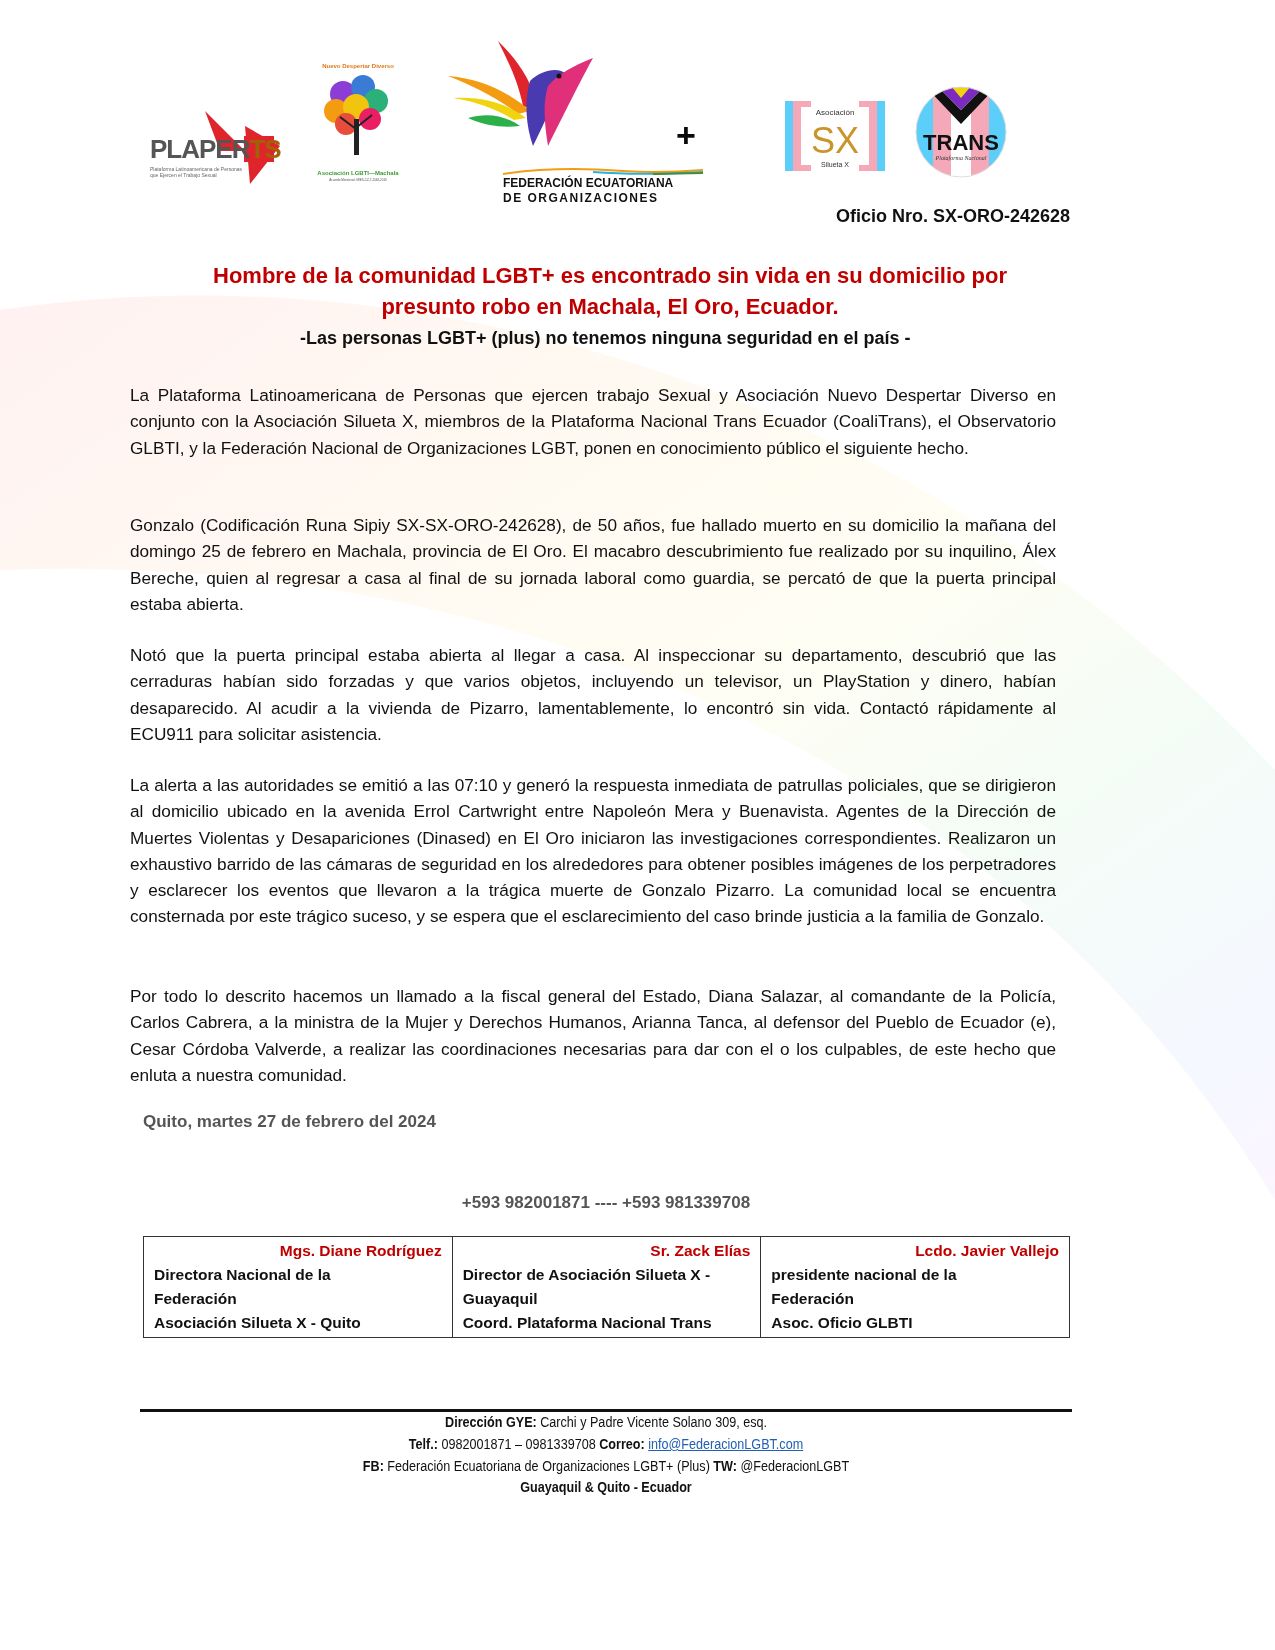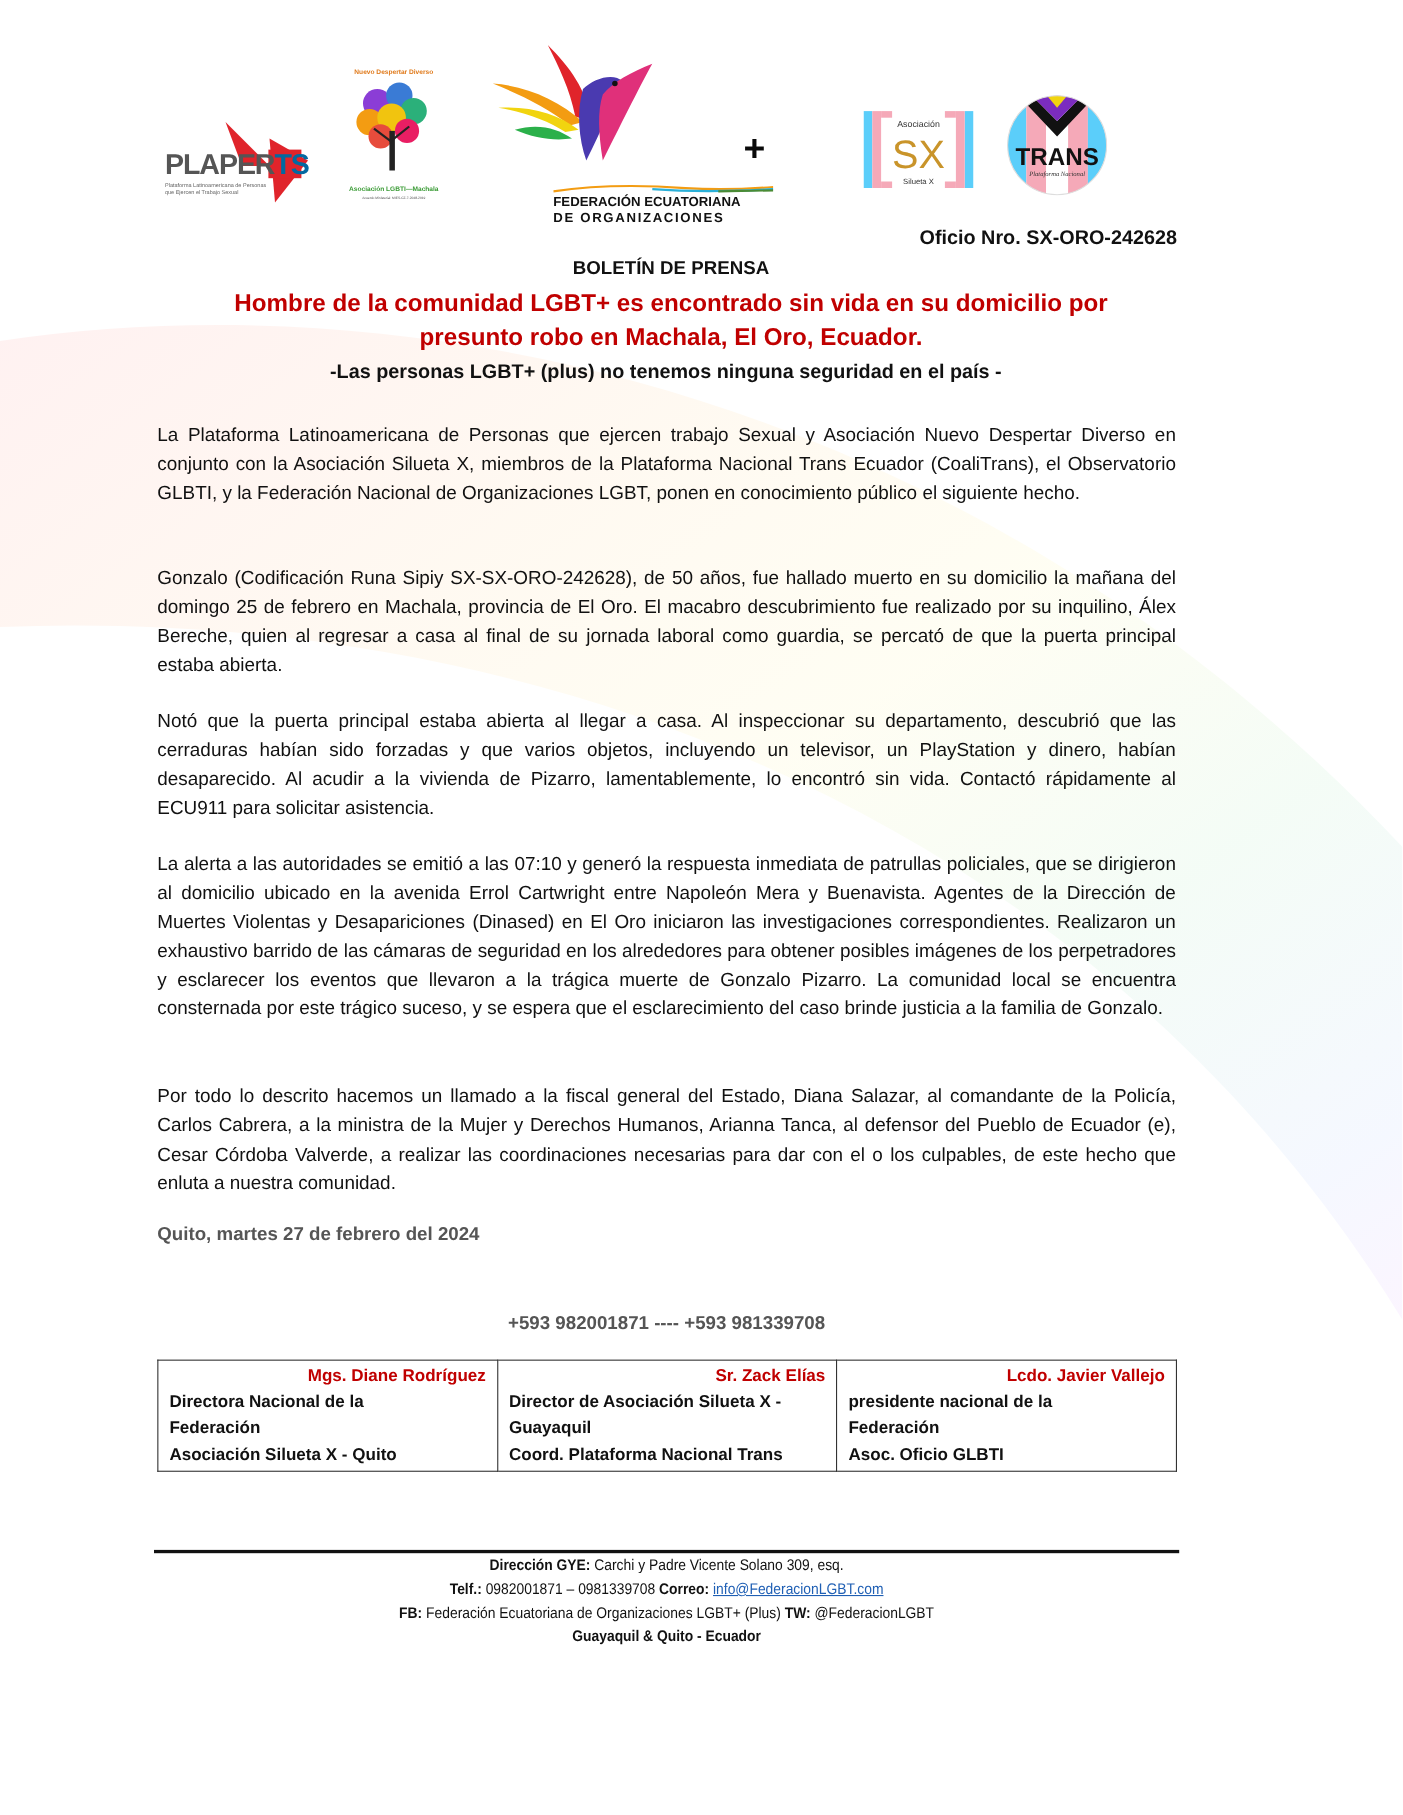--- a/index.html
+++ b/index.html
@@ -26,21 +26,21 @@
   .lgbt .f2 { position:absolute; left: 55px; top: 155px; font: bold 12px "Liberation Sans", sans-serif; color:#111; letter-spacing:1.5px; white-space:nowrap; }
   .sx { left: 785px; top: 83px; width: 80px; height: 70px; }
   .trans { left: 915px; top: 68px; width: 92px; height: 92px; }
 
   
   .oficio { position:absolute; top: 206px; right: 205px; font: bold 18px "Liberation Sans", sans-serif; color:#111; }
   .boletin { position:absolute; top: 234px; left: 0; width: 1220px; text-align:center; font: bold 17px "Liberation Sans", sans-serif; color:#111; }
   .headline { position:absolute; top: 260px; left: 140px; width: 940px; text-align:center; font: bold 22px "Liberation Sans", sans-serif; color:#c00000; line-height: 31px; }
   .subhead { position:absolute; top: 328px; left: 300px; font: bold 18px "Liberation Sans", sans-serif; color:#111; white-space:nowrap; }
 
-  .body { position:absolute; left: 143px; width: 926px; font: 17.2px "Liberation Sans", sans-serif; line-height: 26.3px; color:#111; text-align: justify; }
+  .body { position:absolute; left: 130px; width: 926px; font: 17.2px "Liberation Sans", sans-serif; line-height: 26.3px; color:#111; text-align: justify; }
   .p1 { top: 382px; }
   .p2 { top: 512px; }
   .p3 { top: 642px; }
   .p4 { top: 772px; }
   .p5 { top: 983px; }
   .date { position:absolute; top: 1112px; left: 143px; font: bold 17px "Liberation Sans", sans-serif; color:#555; }
   .contact { position:absolute; top: 1166px; left: 0; width: 1212px; text-align:center; font: bold 17px "Liberation Sans", sans-serif; color:#555; }
   .contact a { color: #1f5fb4; text-decoration: underline; }
   .phones { position:absolute; top: 1193px; left: 0; width: 1212px; text-align:center; font: bold 17px "Liberation Sans", sans-serif; color:#555; }
 
@@ -75,21 +75,21 @@
 <div class="page">
 
   <div class="logos">
 
     <div class="logo plaperts">
       <svg width="140" height="80" style="position:absolute;left:0;top:0">
         <polygon points="55,5 95,45 70,45" fill="#e0242b"></polygon>
         <polygon points="95,20 130,40 100,78" fill="#e0242b"></polygon>
         <rect x="94" y="30" width="30" height="26" fill="#e0242b"></rect>
       </svg>
-      <div class="word"><span style="color:#555">PLAPER</span><span style="color:#0369a1">TS</span></div>
+      <div class="word"><span style="color:#555">PLAPER</span><span style="color:#a16207">TS</span></div>
       <div class="sub">Plataforma Latinoamericana de Personas que Ejercen el Trabajo Sexual</div>
     </div>
 
     <div class="logo ndd">
       <div class="t1">Nuevo Despertar Diverso</div>
       <svg width="100" height="90">
         <circle cx="35" cy="25" r="13" fill="#8b3dd6"></circle>
         <circle cx="55" cy="18" r="12" fill="#3a7bd5"></circle>
         <circle cx="68" cy="32" r="12" fill="#2bb07a"></circle>
         <circle cx="28" cy="42" r="12" fill="#f39c12"></circle>
@@ -158,21 +158,20 @@
           <polygon points="36,0 46,12 56,0" fill="#f1d40f"></polygon>
         </g>
         <circle cx="46" cy="46" r="45" fill="none" stroke="#ddd" stroke-width="1"></circle>
         <text x="46" y="64" text-anchor="middle" font-family="Liberation Sans, sans-serif" font-weight="bold" font-size="22" fill="#111">TRANS</text>
         <text x="46" y="74" text-anchor="middle" font-family="Liberation Serif, serif" font-style="italic" font-size="6" fill="#333">Plataforma Nacional</text>
       </svg>
     </div>
   </div>
 
   <div class="oficio">Oficio Nro. SX-ORO-242628</div>
-  <div class="boletin">BOLETÍN DE PRENSA</div>
   <div class="headline">
     <div>Hombre de la comunidad LGBT+ es encontrado sin vida en su domicilio por</div>
     <div>presunto robo en Machala, El Oro, Ecuador.</div>
   </div>
   <div class="subhead">-Las personas LGBT+ (plus) no tenemos ninguna seguridad en el país -</div>
 
   <div class="body p1">La Plataforma Latinoamericana de Personas que ejercen trabajo Sexual y Asociación Nuevo Despertar Diverso en conjunto con la Asociación Silueta X, miembros de la Plataforma Nacional Trans Ecuador (CoaliTrans), el Observatorio GLBTI, y la Federación Nacional de Organizaciones LGBT, ponen en conocimiento público el siguiente hecho.</div>
   <div class="body p2">Gonzalo (Codificación Runa Sipiy SX-SX-ORO-242628), de 50 años, fue hallado muerto en su domicilio la mañana del domingo 25 de febrero en Machala, provincia de El Oro. El macabro descubrimiento fue realizado por su inquilino, Álex Bereche, quien al regresar a casa al final de su jornada laboral como guardia, se percató de que la puerta principal estaba abierta.</div>
   <div class="body p3">Notó que la puerta principal estaba abierta al llegar a casa. Al inspeccionar su departamento, descubrió que las cerraduras habían sido forzadas y que varios objetos, incluyendo un televisor, un PlayStation y dinero, habían desaparecido. Al acudir a la vivienda de Pizarro, lamentablemente, lo encontró sin vida. Contactó rápidamente al ECU911 para solicitar asistencia.</div>
   <div class="body p4">La alerta a las autoridades se emitió a las 07:10 y generó la respuesta inmediata de patrullas policiales, que se dirigieron al domicilio ubicado en la avenida Errol Cartwright entre Napoleón Mera y Buenavista. Agentes de la Dirección de Muertes Violentas y Desapariciones (Dinased) en El Oro iniciaron las investigaciones correspondientes. Realizaron un exhaustivo barrido de las cámaras de seguridad en los alrededores para obtener posibles imágenes de los perpetradores y esclarecer los eventos que llevaron a la trágica muerte de Gonzalo Pizarro. La comunidad local se encuentra consternada por este trágico suceso, y se espera que el esclarecimiento del caso brinde justicia a la familia de Gonzalo.</div>

